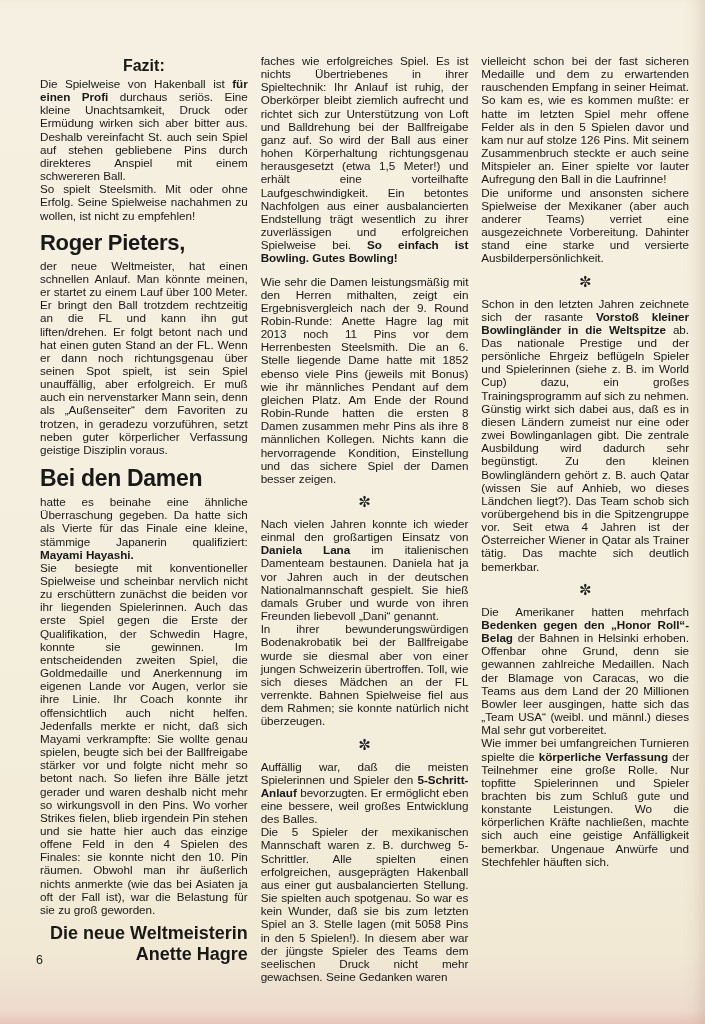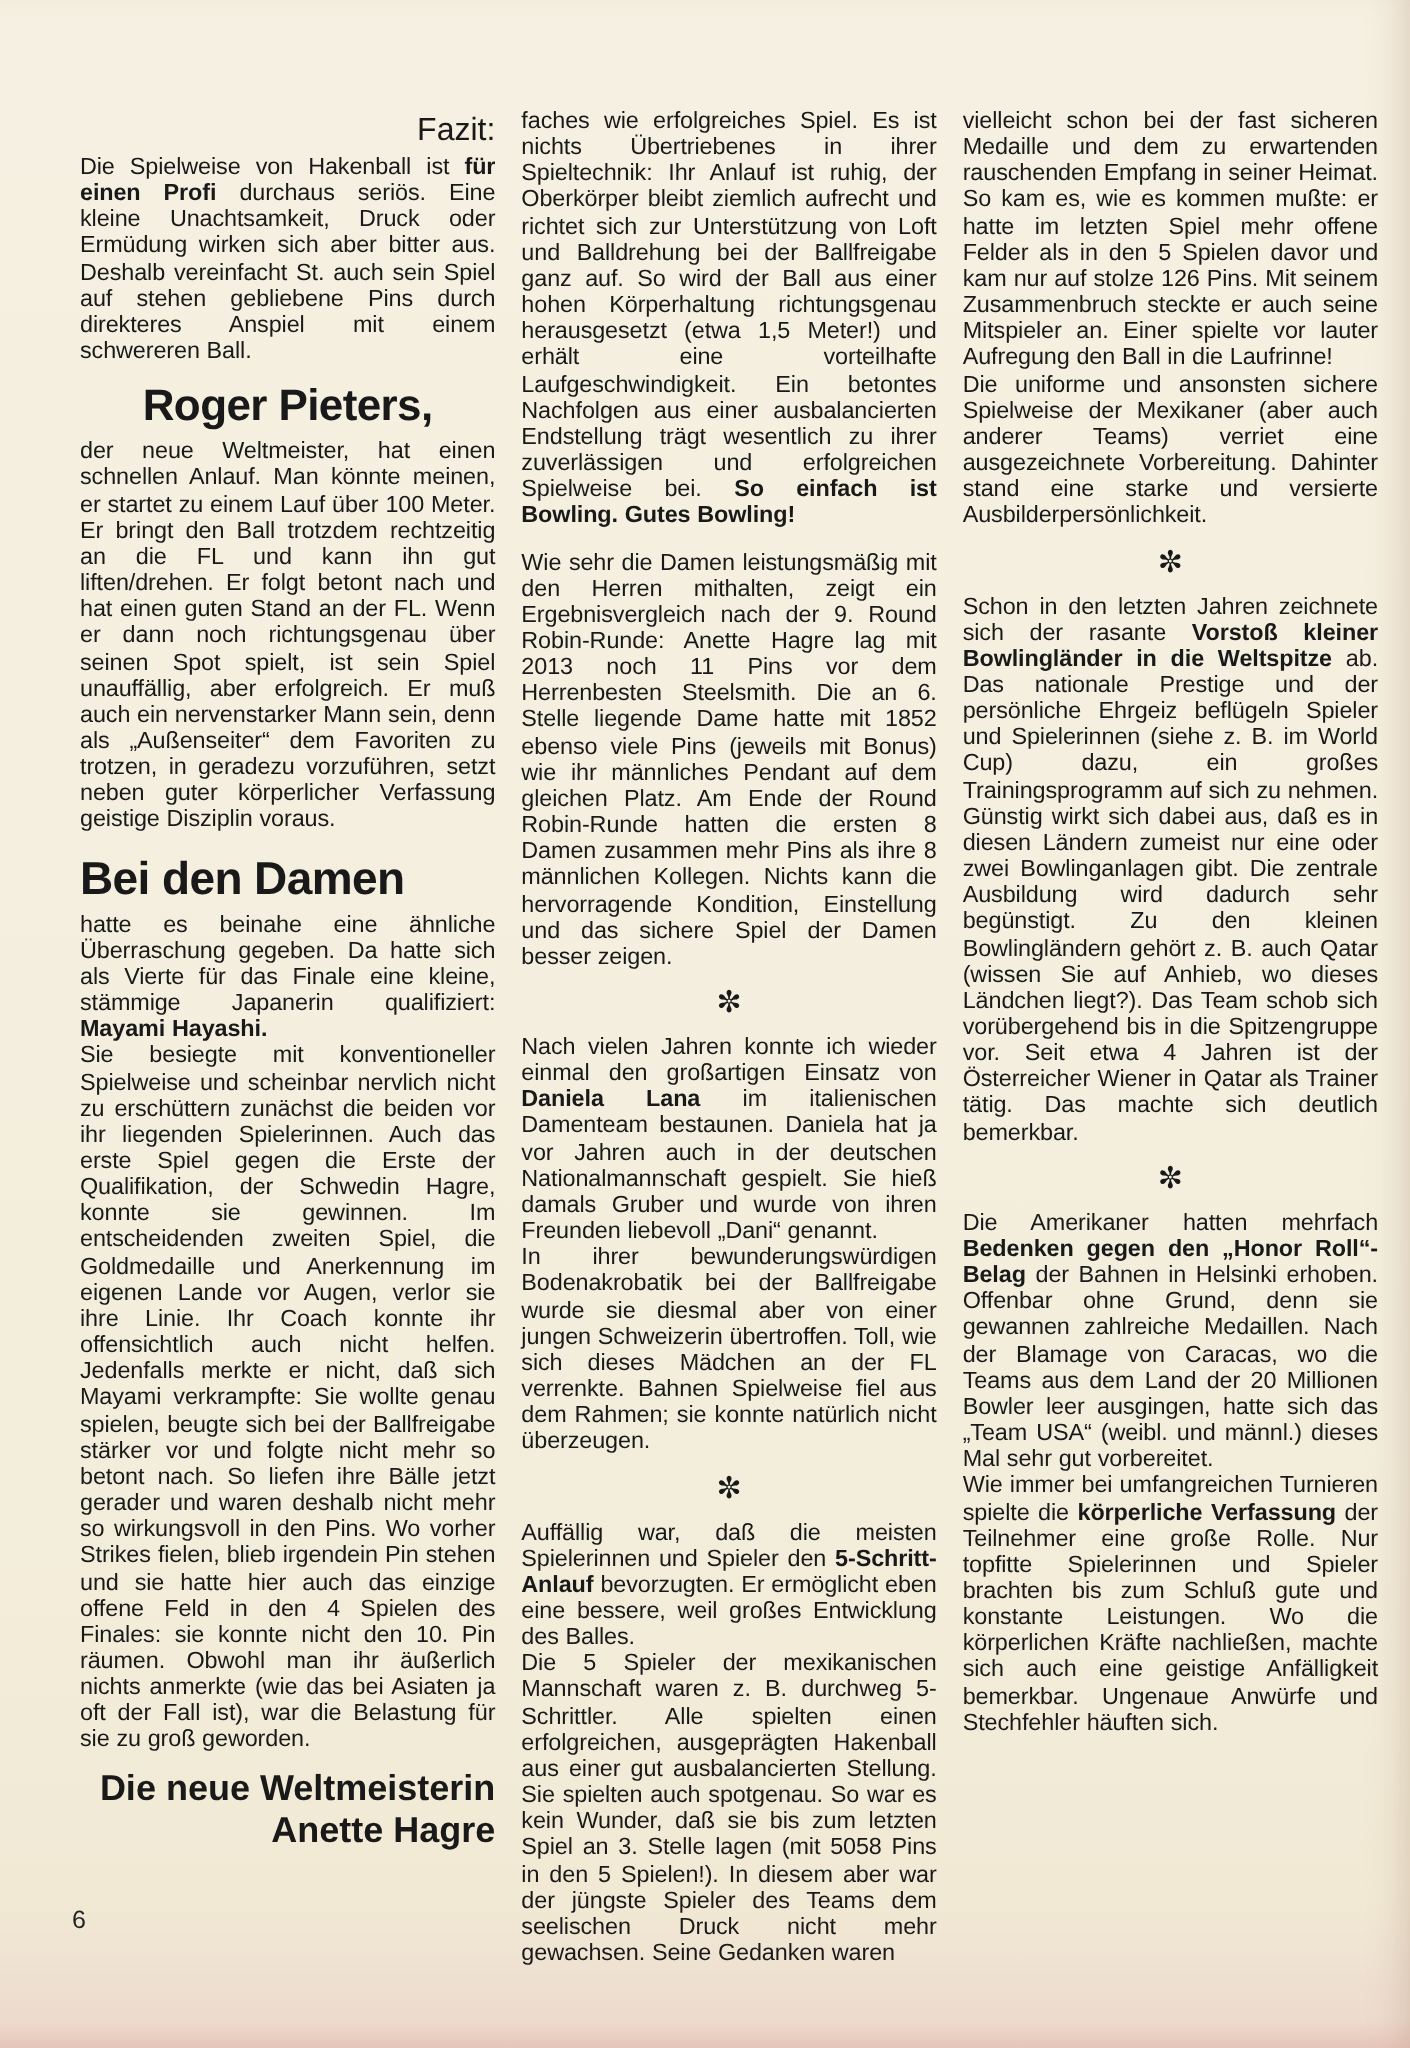--- a/index.html
+++ b/index.html
@@ -17,22 +17,22 @@
   .content{
     position:absolute;left:40px;top:54px;right:16px;
     display:flex;gap:13px;
   }
   .col{flex:1 1 0;min-width:0;}
   .body-text{
     font-size:11.7px;line-height:13.15px;text-align:justify;
     letter-spacing:-0.05px;word-spacing:0.2px;margin:0;
   }
   .body-text b{font-weight:700;}
-  .h-fazit{font-size:16px;font-weight:400;text-align:right;margin:3px 0 2px;}
-  .h-roger{font-size:22px;font-weight:700;text-align:center;margin:8px 0 3px;letter-spacing:-0.3px;}
+  .h-fazit{font-size:16px;font-weight:700;text-align:center;margin:3px 0 2px;}
+  .h-roger{font-size:22px;font-weight:700;margin:8px 0 3px;letter-spacing:-0.3px;}
   .h-damen{font-size:23px;font-weight:700;text-align:left;margin:9px 0 3px;letter-spacing:-0.3px;}
   .h-anette{font-size:18px;font-weight:700;text-align:right;line-height:1.18;margin:7px 0 3px;}
   .ornament{text-align:center;font-weight:700;font-size:15px;line-height:1;margin:9px 0 8px;}
   .gap-top{margin-top:10px;}
   .page-number{
     position:absolute;left:36px;top:953px;font-size:12.5px;color:#222;
   }
   .bottom-edge{
     position:absolute;left:0;right:0;bottom:0;height:14px;
     background:linear-gradient(180deg,rgba(222,166,150,0) 0%,rgba(217,160,146,0.30) 100%);
@@ -41,20 +41,21 @@
 </style>
 </head>
 <body>
 
 <div class="page">
   <div class="content">
 
     <div class="col">
       <div class="h-fazit">Fazit:</div>
       <p class="body-text"><span>Die Spielweise von Hakenball ist </span><b>für einen Profi</b><span> durchaus seriös. Eine kleine Unachtsamkeit, Druck oder Ermüdung wirken sich aber bitter aus. Deshalb vereinfacht St. auch sein Spiel auf stehen gebliebene Pins durch direkteres Anspiel mit einem schwereren Ball.</span></p>
+      <p class="body-text"><span>So spielt Steelsmith. Mit oder ohne Erfolg. Seine Spielweise nachahmen zu wollen, ist nicht zu empfehlen!</span></p>
       <div class="h-roger">Roger Pieters,</div>
       <p class="body-text"><span>der neue Weltmeister, hat einen schnellen Anlauf. Man könnte meinen, er startet zu einem Lauf über 100 Meter. Er bringt den Ball trotzdem rechtzeitig an die FL und kann ihn gut liften/drehen. Er folgt betont nach und hat einen guten Stand an der FL. Wenn er dann noch richtungsgenau über seinen Spot spielt, ist sein Spiel unauffällig, aber erfolgreich. Er muß auch ein nervenstarker Mann sein, denn als „Außenseiter“ dem Favoriten zu trotzen, in geradezu vorzuführen, setzt neben guter körperlicher Verfassung geistige Disziplin voraus.</span></p>
       <div class="h-damen">Bei den Damen</div>
       <p class="body-text"><span>hatte es beinahe eine ähnliche Überraschung gegeben. Da hatte sich als Vierte für das Finale eine kleine, stämmige Japanerin qualifiziert: </span><b>Mayami Hayashi.</b></p>
       <p class="body-text"><span>Sie besiegte mit konventioneller Spielweise und scheinbar nervlich nicht zu erschüttern zunächst die beiden vor ihr liegenden Spielerinnen. Auch das erste Spiel gegen die Erste der Qualifikation, der Schwedin Hagre, konnte sie gewinnen. Im entscheidenden zweiten Spiel, die Goldmedaille und Anerkennung im eigenen Lande vor Augen, verlor sie ihre Linie. Ihr Coach konnte ihr offensichtlich auch nicht helfen. Jedenfalls merkte er nicht, daß sich Mayami verkrampfte: Sie wollte genau spielen, beugte sich bei der Ballfreigabe stärker vor und folgte nicht mehr so betont nach. So liefen ihre Bälle jetzt gerader und waren deshalb nicht mehr so wirkungsvoll in den Pins. Wo vorher Strikes fielen, blieb irgendein Pin stehen und sie hatte hier auch das einzige offene Feld in den 4 Spielen des Finales: sie konnte nicht den 10. Pin räumen. Obwohl man ihr äußerlich nichts anmerkte (wie das bei Asiaten ja oft der Fall ist), war die Belastung für sie zu groß geworden.</span></p>
       <div class="h-anette">
         <span>Die neue Weltmeisterin</span><br>
         <span>Anette Hagre</span>
       </div>
     </div>

